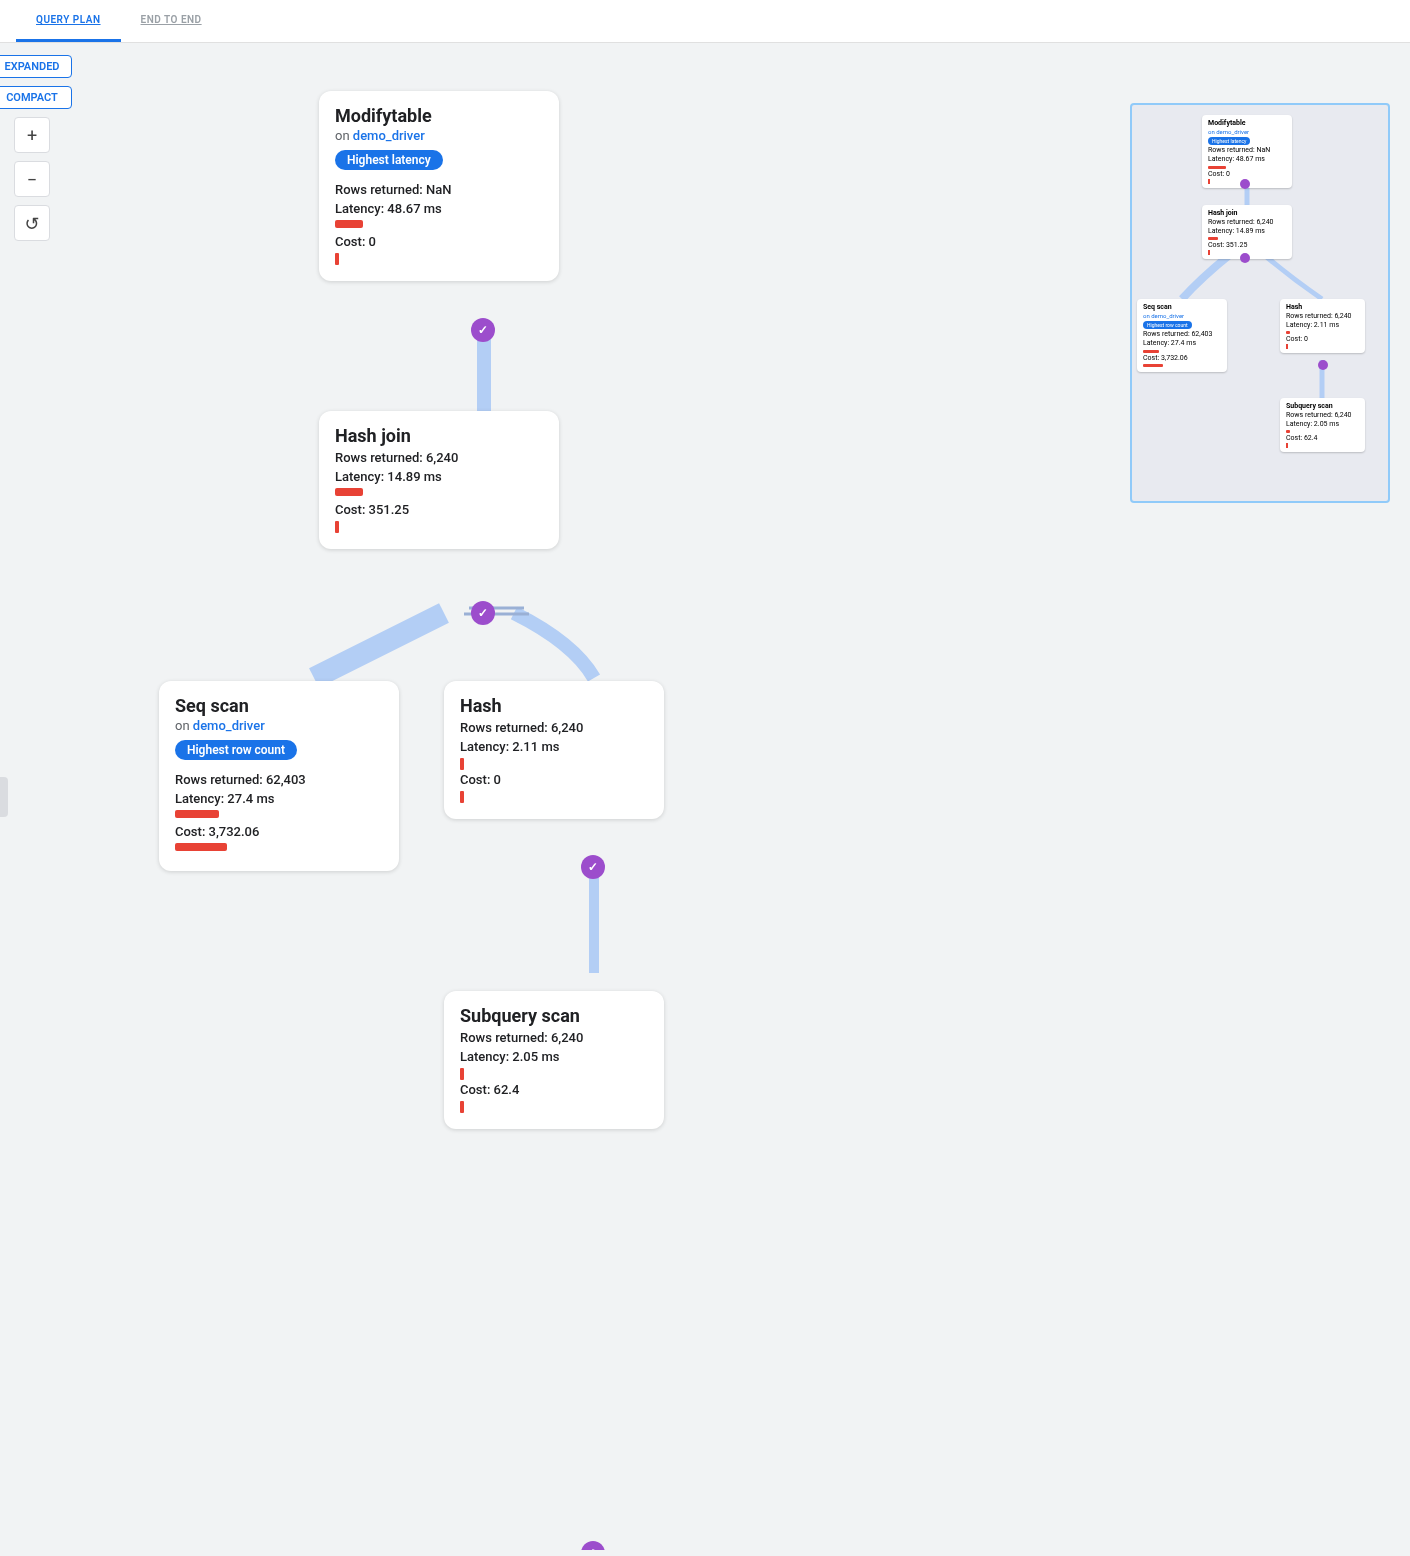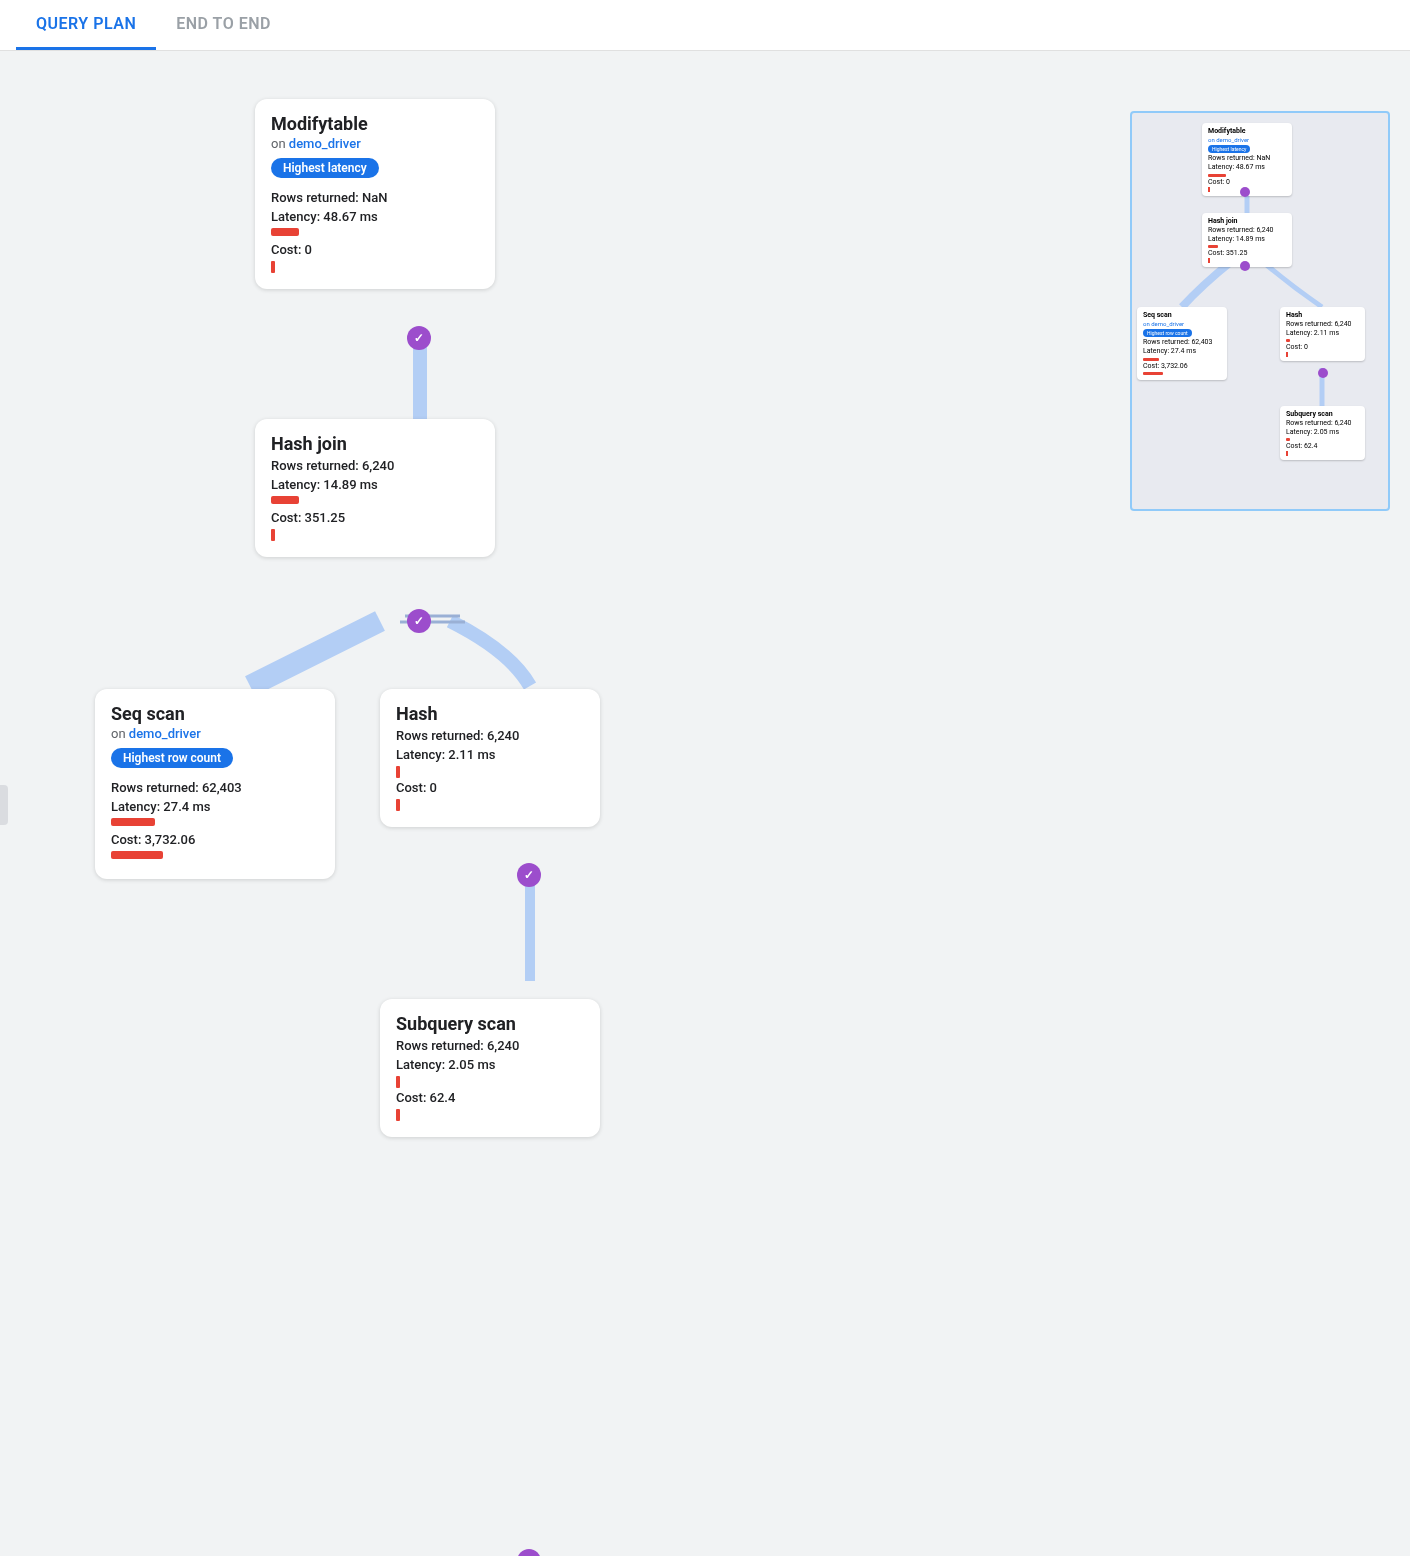--- a/index.html
+++ b/index.html
@@ -13,26 +13,27 @@
 
     
     .tabs {
       display: flex;
       background: #fff;
       border-bottom: 1px solid #e0e0e0;
       padding: 0 16px;
     }
     .tab {
       padding: 14px 20px;
-      font-size: 16px;
+      font-size: 10px;
       font-weight: 600;
       cursor: pointer;
       color: #9aa0a6;
       border-bottom: 3px solid transparent;
       letter-spacing: 0.5px;
+      text-decoration: underline;
     }
     .tab.active {
       color: #1a73e8;
       border-bottom: 3px solid #1a73e8;
     }
 
     
     .main-area {
       display: flex;
       position: relative;
@@ -230,20 +231,27 @@
 
 <div class="tabs">
   <div class="tab active">QUERY PLAN</div>
   <div class="tab">END TO END</div>
 </div>
 
 <div class="main-area">
 
   <div class="drag-handle"></div>
 
+  <div class="left-toolbar">
+    <div class="toolbar-label">EXPANDED</div>
+    <div class="toolbar-label">COMPACT</div>
+    <div class="toolbar-btn">+</div>
+    <div class="toolbar-btn">−</div>
+    <div class="toolbar-btn">↺</div>
+  </div>
 
   <div class="canvas">
 
     <svg class="connector-svg">
 
       <line x1="420" y1="280" x2="420" y2="370" stroke="#b3cef5" stroke-width="14"></line>
 
       <path d="M 380 570 Q 300 610 250 635" stroke="#b3cef5" stroke-width="22" fill="none"></path>
 
       <path d="M 450 570 Q 510 600 530 635" stroke="#b3cef5" stroke-width="14" fill="none"></path>

